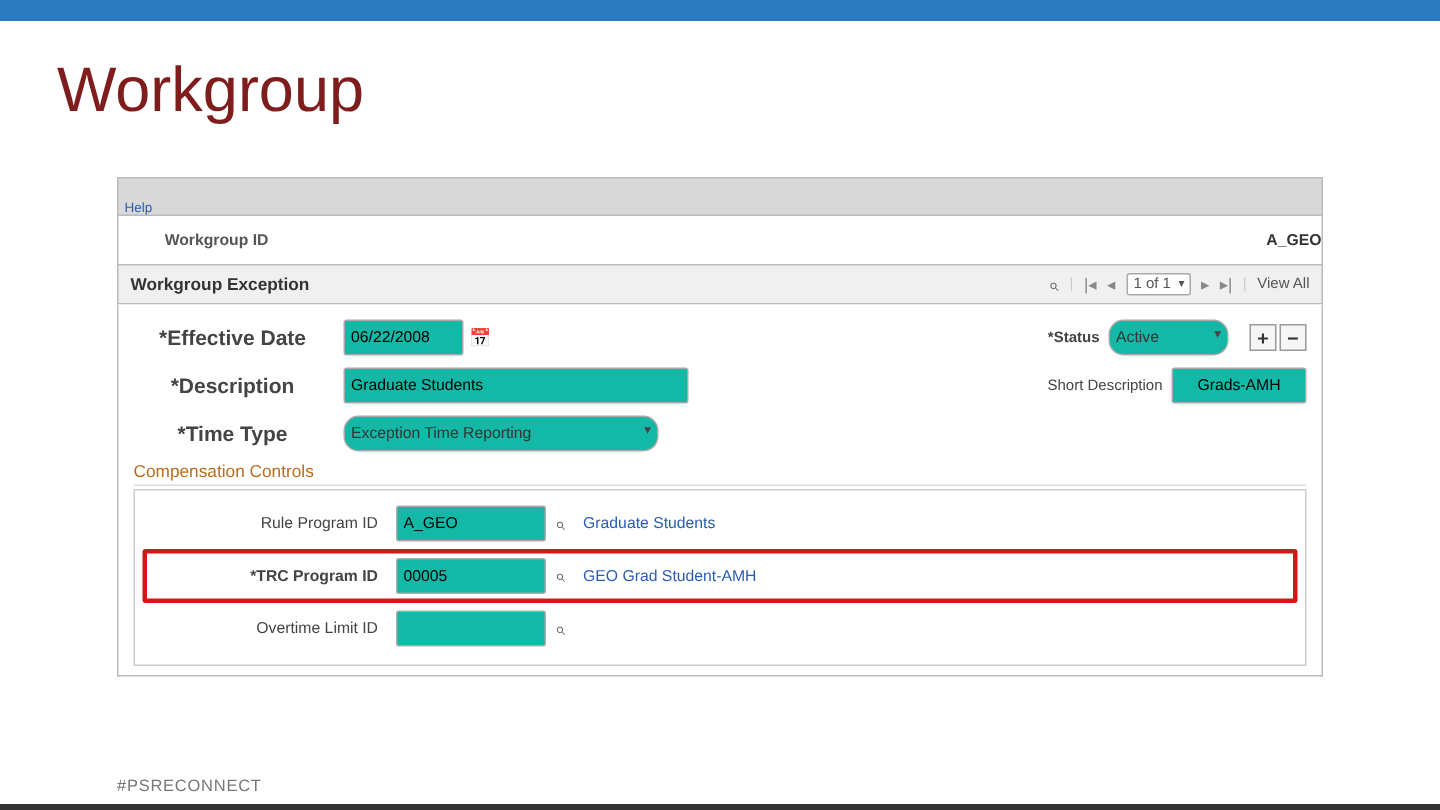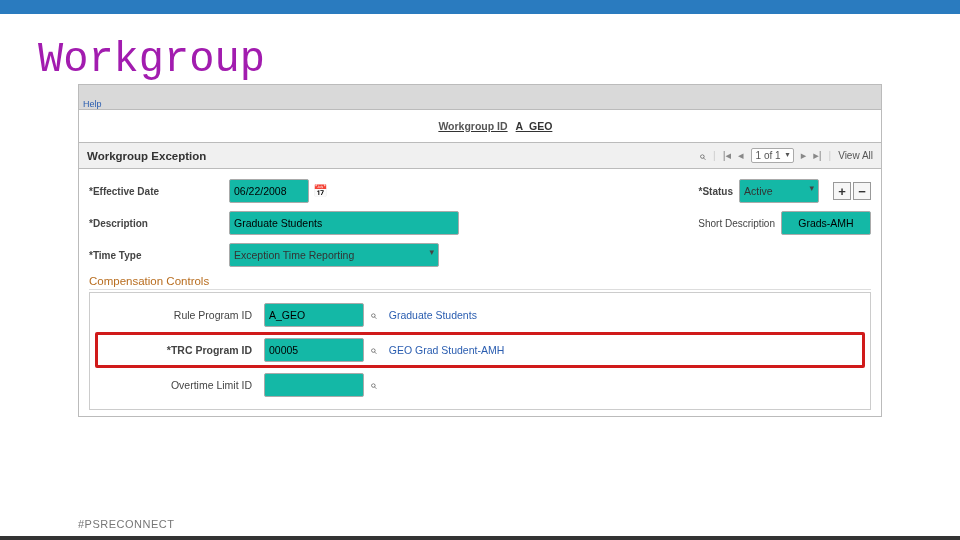--- a/index.html
+++ b/index.html
@@ -7,25 +7,25 @@
     margin: 0;
     font-family: Arial, Helvetica, sans-serif;
     background: #fff;
     width: 960px;
     height: 540px;
     position: relative;
     overflow: hidden;
   }
   .top-bar { height: 14px; background: #2a7bbf; }
   .slide-title {
-    font-family: Liberation Mono, monospace;
+    font-family: Liberation Sans, sans-serif;
     font-size: 42px;
     font-weight: 400;
-    color: #a21caf;
-    margin: 22px 0 0 38px;
+    color: #7f1d1d;
+    margin: 22px 0 34px 38px;
   }
   .app {
     margin: 0 78px 0 78px;
     font-size: 11px;
     color: #333;
   }
   .tab-bar {
     background: #d9d9d9;
     border: 1px solid #bbb;
     display: flex;
@@ -42,29 +42,28 @@
     border-bottom: none;
     border-radius: 3px 3px 0 0;
     font-size: 10.5px;
     cursor: pointer;
   }
   .tab.active { background: #cde8d4; font-weight: bold; }
   .tab .ul { text-decoration: underline; }
   .help-link { font-size: 9px; color: #2a5db0; padding-right: 6px; }
   .id-row {
     display: flex;
-    justify-content: center;
+    justify-content: space-between;
     align-items: center;
     gap: 8px;
     padding: 10px 0;
     border-left: 1px solid #bbb;
     border-right: 1px solid #bbb;
     background: #fff;
     font-size: 10.5px;
-    text-decoration: underline;
   }
   .id-row .lbl { color: #555; font-weight: bold; text-align: right; width: 100px; }
   .id-row .val { font-weight: bold; }
   .section-bar {
     display: flex;
     align-items: center;
     justify-content: space-between;
     background: #f0f0f0;
     border: 1px solid #bbb;
     padding: 5px 8px;
@@ -84,29 +83,29 @@
     position: relative; display: inline-block; min-width: 42px;
   }
   .mini-select::after { content: "▾"; position: absolute; right: 3px; top: 1px; font-size: 8px; color: #555; }
   .view-all { color: #555; cursor: pointer; }
   .panel {
     border: 1px solid #bbb; border-top: none;
     background: #fff;
     padding: 10px 10px 6px 10px;
   }
   .row { display: flex; align-items: center; margin-bottom: 8px; }
-  .lbl-r { width: 140px; text-align: left; padding-right: 8px; color: #444; font-size: 10px; }
+  .lbl-r { width: 140px; text-align: center; padding-right: 8px; color: #444; font-size: 14px; }
   .lbl-r.bold::before { content: "*"; }
   .lbl-r.bold { font-weight: bold; }
   input.text, .select {
     font-size: 10.5px; padding: 2px 4px;
     border: 1px solid #aaa; border-radius: 2px; background: #14b8a6;
     height: 24px;
   }
-  .select { position: relative; min-width: 150px; display:inline-flex; align-items:center;}
+  .select { position: relative; min-width: 150px; display:inline-flex; align-items:center;border-radius:10px;}
   .select::after { content: "▾"; position: absolute; right: 4px; top: 3px; font-size: 9px; color: #444; }
   .cal-icon { font-size: 12px; color: #666; margin-left: 4px; cursor: pointer; }
   .spacer { flex: 1; }
   .status-group { display: flex; align-items: center; gap: 6px; }
   .status-group .lbl-r2 { font-weight: bold; font-size: 10px; color: #444; }
   .plusminus { display: flex; gap: 2px; margin-left: 8px; }
   .pm-btn {
     width: 18px; height: 18px; border: 1px solid #999;
     background: #f6f6f6; display: flex; align-items: center; justify-content: center;
     font-size: 13px; font-weight: bold; cursor: pointer; color:#333;

